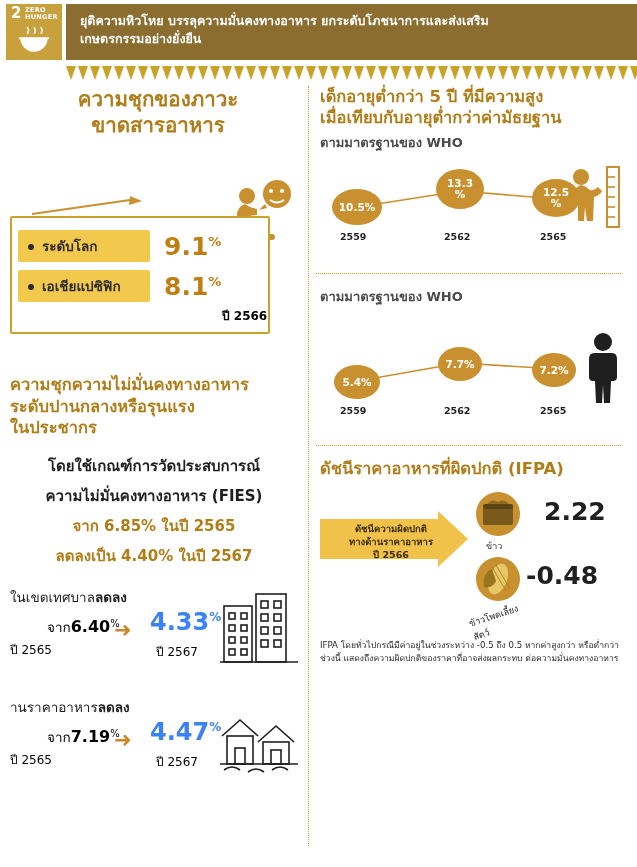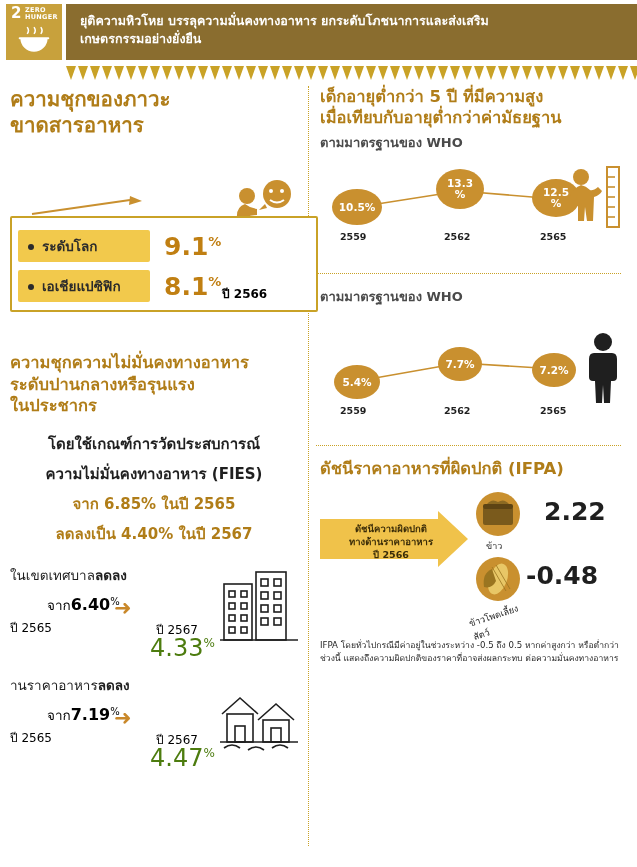--- a/index.html
+++ b/index.html
@@ -42,28 +42,28 @@
   .left-col { position:absolute; left:10px; top:86px; width:296px; }
   .divider-v {
     position:absolute; left:308px; top:86px; width:1px; height:760px;
     border-left:1px dotted #c9a227;
   }
   .right-col { position:absolute; left:316px; top:86px; width:315px; }
 
   .h-gold {
     color:#b07d18; font-weight:bold; line-height:1.28;
   }
-  .big-head { font-size:20.5px; }
+  .big-head { font-size:20.5px;text-align:center; }
   .mid-head { font-size:16.5px; }
   .sub-head { font-size:13px; color:#4a4a4a; font-weight:bold; }
 
   
   .prev-box {
-    position:relative; margin-top:78px; width:308px; border:2px solid #c9a227;
-    border-radius:2px; padding:8px 6px 0 6px; background:#fff;
+    position:relative; margin-top:78px; width:260px; border:2px solid #c9a227;
+    border-radius:2px; padding:8px 6px 22px 6px; background:#fff;
   }
   .arrow-up {
     position:absolute; left:18px; top:-22px; width:130px; height:20px;
   }
   .row-chip { display:flex; align-items:center; margin:4px 0 8px 0; }
   .chip {
     background:#f2c94c; color:#2b2b2b; font-weight:bold; font-size:13.5px;
     padding:5px 12px 5px 10px; border-radius:2px; min-width:132px;
   }
   .chip .dot { display:inline-block; width:6px; height:6px; border-radius:50%;
@@ -84,21 +84,21 @@
   
   .muni { position:relative; margin-top:18px; width:296px; height:96px; }
   .muni .label { font-size:13.5px; color:#1f1f1f; }
   .muni .label b { font-weight:bold; }
   .muni .from { font-size:13.5px; margin-top:8px;margin-left:37px; }
   .muni .from b { font-size:16px; }
   .muni .from sup { font-size:10px; }
   .muni .yr { font-size:12px; margin-top:2px; }
   .muni .arrow { position:absolute; left:104px; top:32px; color:#c9882a; font-size:21px; }
   .muni .to {
-    position:absolute; left:140px; top:22px; color:#4d7c0f; font-weight:normal; font-size:24px;margin-top:48px;
+    position:absolute; left:140px; top:22px; color:#3b82f6; font-weight:bold; font-size:24px;
   }
   .muni .to sup { font-size:12px; }
   .muni .to-yr { position:absolute; left:146px; top:56px; font-size:12px; }
   .muni .pic { position:absolute; right:4px; top:0px; width:84px; height:86px; }
 
   
   .card { padding:0 4px 0 4px; }
   .divider-h { border-top:1px dotted #c9a227; margin:14px 0 12px 0; width:305px; }
 
   .dots-chart { position:relative; width:305px; height:96px; margin-top:10px; }

